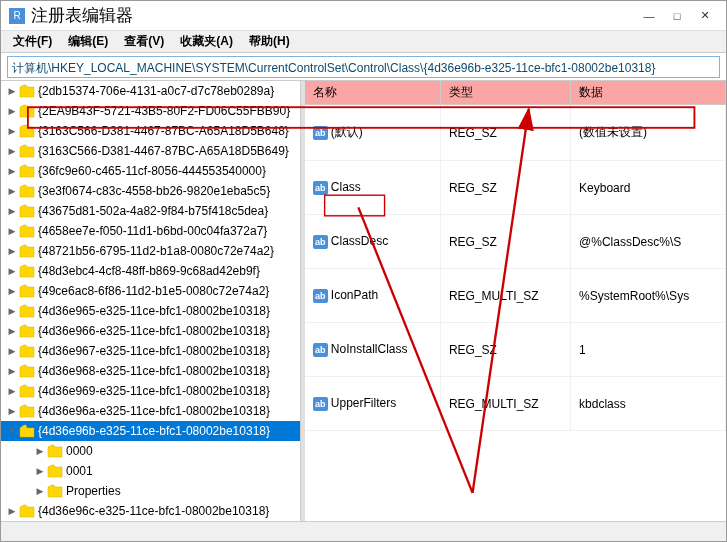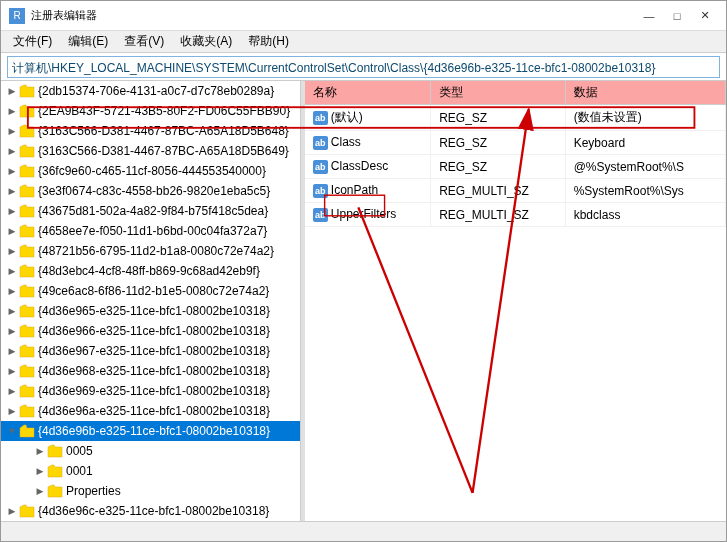--- a/index.html
+++ b/index.html
@@ -38,21 +38,21 @@
       width: 16px;
       height: 16px;
       background: #4a90d9;
       display: inline-block;
       font-size: 10px;
       color: white;
       text-align: center;
       line-height: 16px;
     }
     .title-text {
-      font-size: 11px;
+      font-size: 17px;
       color: #000;
     }
     .title-controls {
       display: flex;
       gap: 2px;
     }
     .title-btn {
       width: 26px;
       height: 22px;
       border: none;
@@ -74,20 +74,21 @@
       border-bottom: 1px solid #ccc;
     }
     .menu-item {
       padding: 2px 8px;
       cursor: pointer;
       font-size: 12px;
       color: #000;
       height: 20px;
       display: flex;
       align-items: center;
+      font-weight: bold;
     }
 
     .address-bar {
       background: #fff;
       height: 28px;
       display: flex;
       align-items: center;
       padding: 0 6px;
       border-bottom: 1px solid #ccc;
       gap: 4px;
@@ -161,21 +162,21 @@
       text-align: left;
       font-weight: normal;
       font-size: 12px;
       height: 22px;
       white-space: nowrap;
       cursor: pointer;
     }
     .reg-table td {
       border-bottom: 1px solid #f0f0f0;
       border-right: 1px solid #f0f0f0;
-      padding: 4px 8px;
+      padding: 19px 8px;
       font-size: 12px;
       height: 20px;
       white-space: nowrap;
     }
     .ab-icon {
       background: #4a90d9;
       color: white;
       font-size: 9px;
       font-weight: bold;
       padding: 0 2px;
@@ -371,21 +372,21 @@
               <svg width="16" height="14" viewBox="0 0 16 14" style="margin-right: 3px; flex-shrink: 0;">
                 <path d="M1 4 L5 1 L7 1 L8 4 L15 4 L15 13 L1 13 Z" fill="#FFD700" stroke="#DAA520" stroke-width="0.5"></path>
               </svg>
               <span>{4d36e96b-e325-11ce-bfc1-08002be10318}</span>
             </div>
             <div class="tree-item" style="padding-left: 32px;">
               <span class="expand-arrow">▶</span>
               <svg width="16" height="14" viewBox="0 0 16 14" style="margin-right: 3px; flex-shrink: 0;">
                 <path d="M1 3 L5 1 L7 1 L8 3 L15 3 L15 13 L1 13 Z" fill="#FFD700" stroke="#DAA520" stroke-width="0.5"></path>
               </svg>
-              <span>0005</span>
+              <span>0000</span>
             </div>
             <div class="tree-item" style="padding-left: 32px;">
               <span class="expand-arrow">▶</span>
               <svg width="16" height="14" viewBox="0 0 16 14" style="margin-right: 3px; flex-shrink: 0;">
                 <path d="M1 3 L5 1 L7 1 L8 3 L15 3 L15 13 L1 13 Z" fill="#FFD700" stroke="#DAA520" stroke-width="0.5"></path>
               </svg>
               <span>0001</span>
             </div>
             <div class="tree-item" style="padding-left: 32px;">
               <span class="expand-arrow">▶</span>
@@ -422,26 +423,31 @@
                 <td>(数值未设置)</td>
               </tr>
               <tr>
                 <td><span class="ab-icon">ab</span> Class</td>
                 <td>REG_SZ</td>
                 <td>Keyboard</td>
               </tr>
               <tr>
                 <td><span class="ab-icon">ab</span> ClassDesc</td>
                 <td>REG_SZ</td>
-                <td>@%SystemRoot%\S</td>
+                <td>@%ClassDesc%\S</td>
               </tr>
               <tr>
                 <td><span class="ab-icon">ab</span> IconPath</td>
                 <td>REG_MULTI_SZ</td>
                 <td>%SystemRoot%\Sys</td>
+              </tr>
+              <tr>
+                <td><span class="ab-icon">ab</span> NoInstallClass</td>
+                <td>REG_SZ</td>
+                <td>1</td>
               </tr>
               <tr>
                 <td><span class="ab-icon">ab</span> UpperFilters</td>
                 <td>REG_MULTI_SZ</td>
                 <td>kbdclass</td>
               </tr>
             </tbody>
         </table>
       </div>
     </div>

